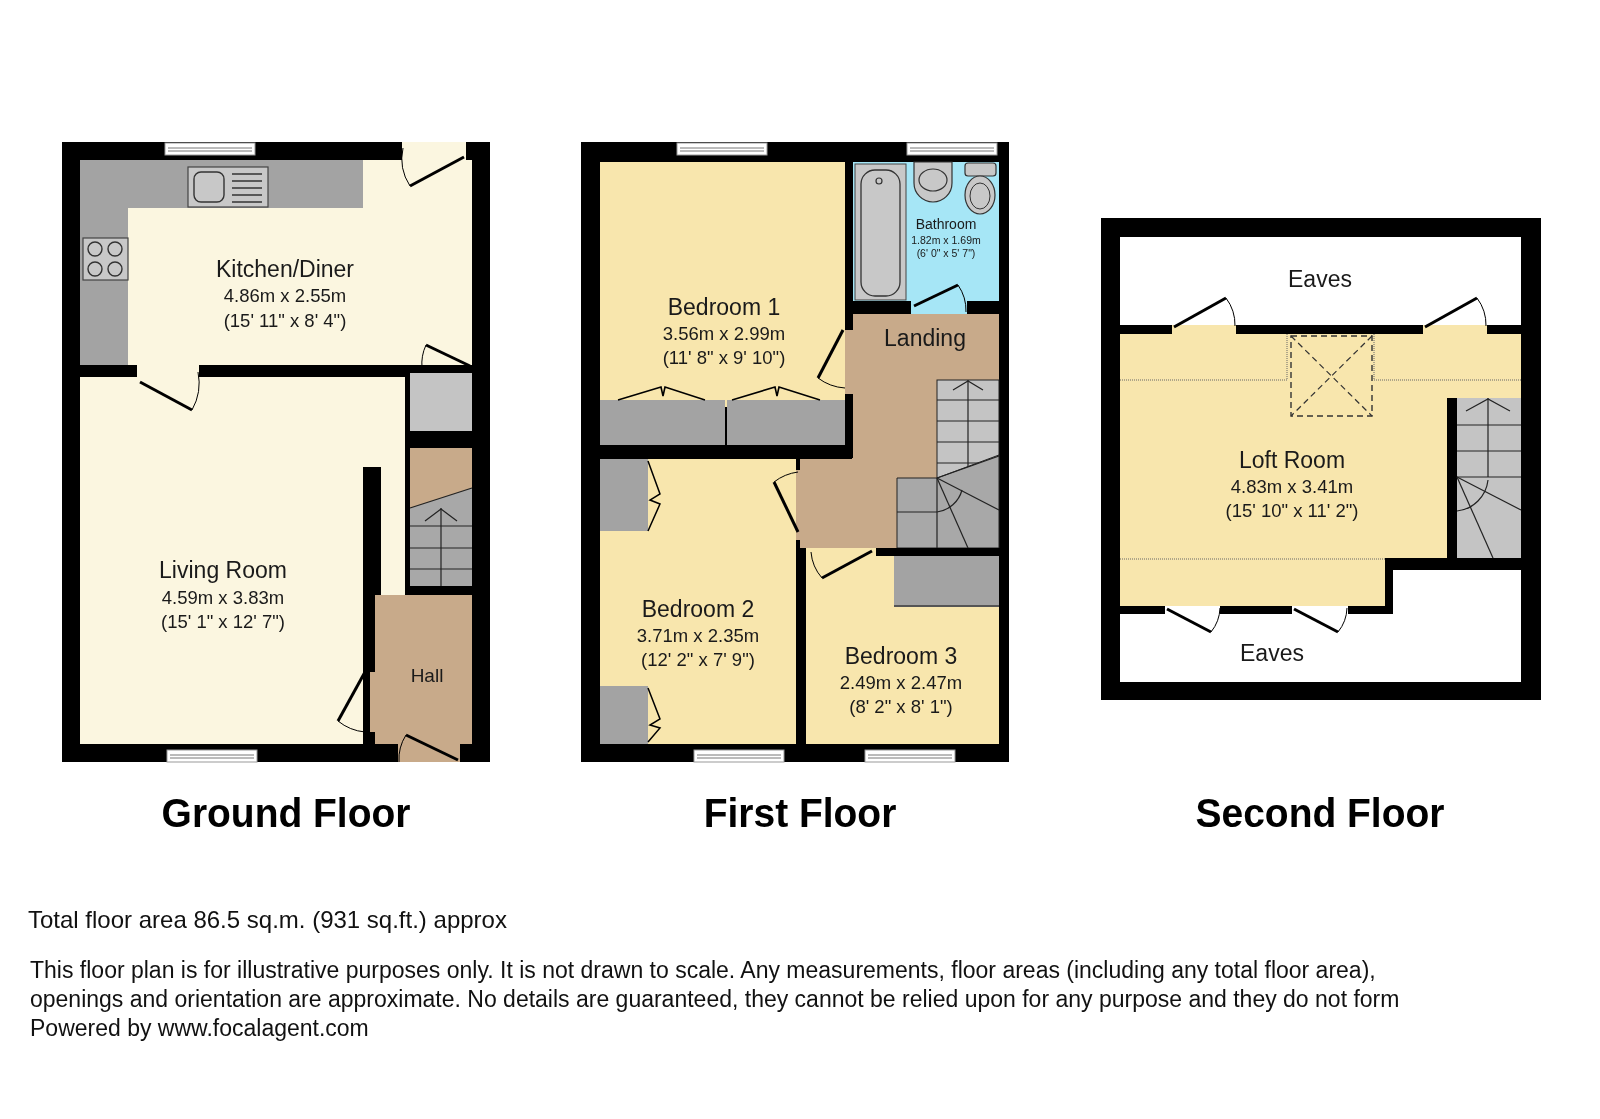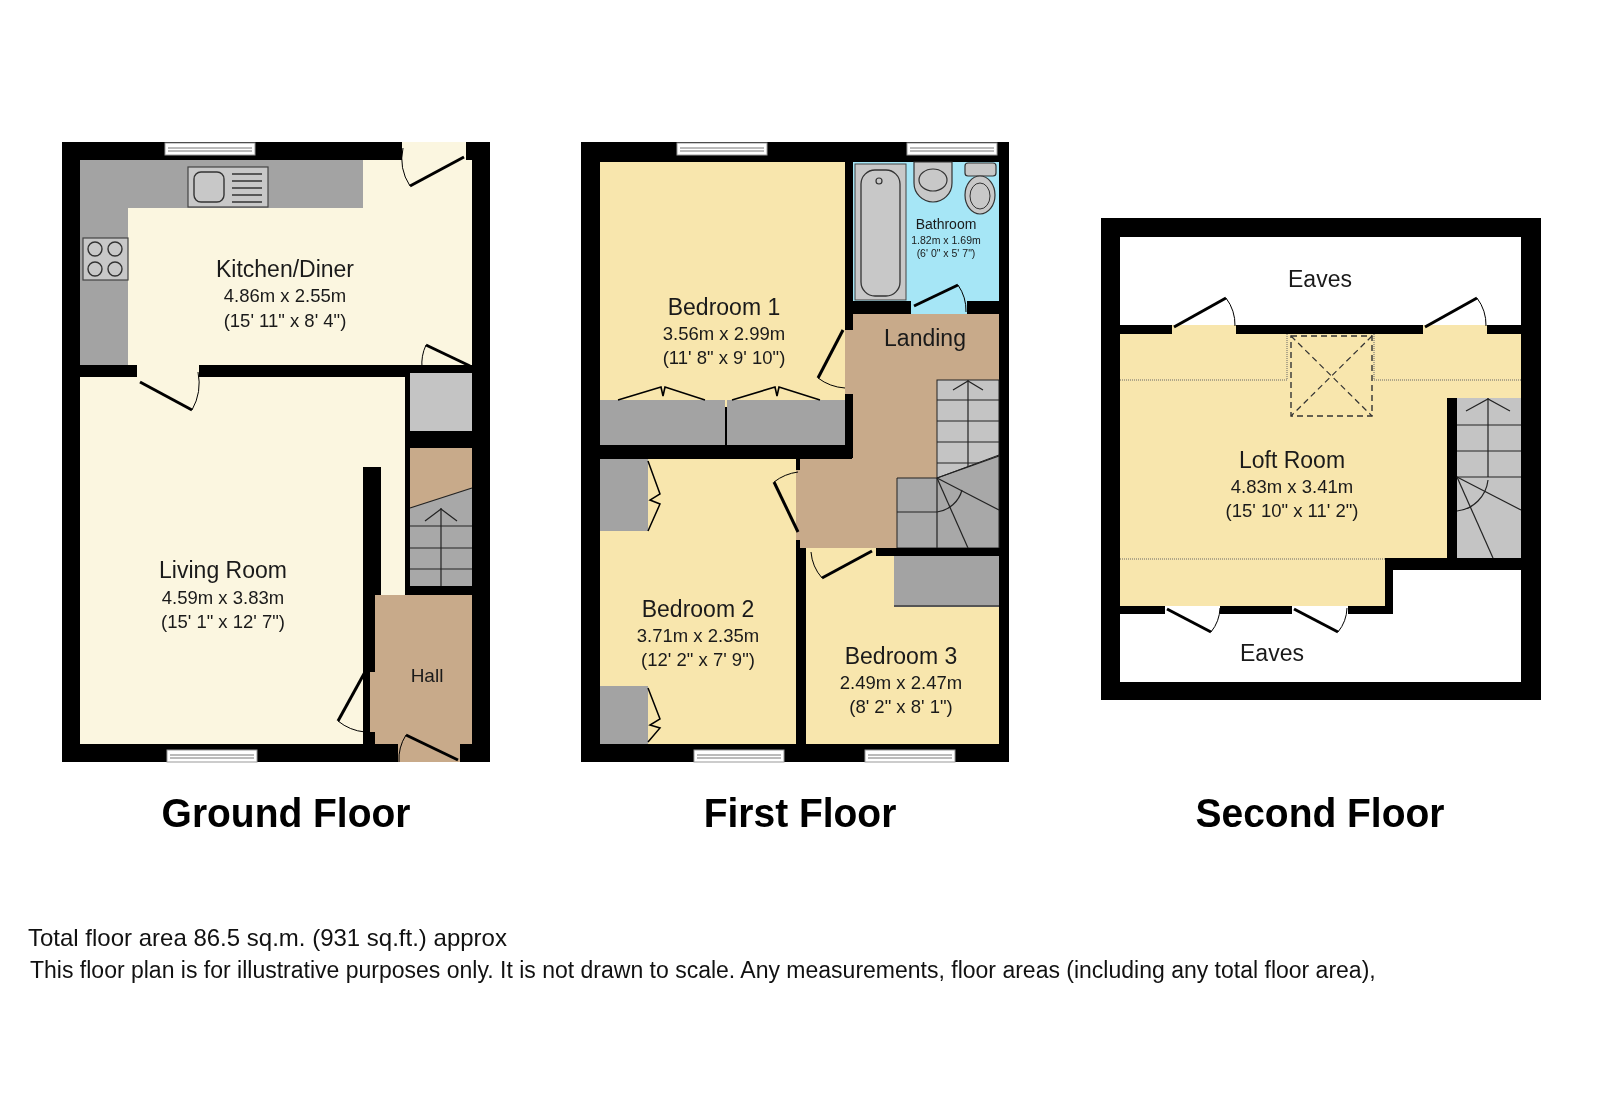--- a/index.html
+++ b/index.html
@@ -1,20 +1,20 @@
 <!DOCTYPE html>
 <html><head>
 <meta charset="utf-8">
 <style>
   html, body { margin:0; padding:0; background:#ffffff; }
   body { width:1600px; height:1119px; position:relative; overflow:hidden; font-family:"Liberation Sans", sans-serif; color:#111; }
   svg.plan { position:absolute; left:0; top:0; width:1600px; height:1119px; }
   .room-label { font-family:"Liberation Sans", sans-serif; fill:#1a1a1a; text-anchor:middle; }
   .floor-title { position:absolute; top:790px; font-family:"Liberation Sans", sans-serif; font-weight:bold; font-size:41px; color:#000; text-align:center; letter-spacing:0px; transform:scaleX(0.95); }
-  .total-area { position:absolute; left:28px; top:906px; font-size:24px; color:#111;margin-top:18px; }
+  .total-area { position:absolute; left:28px; top:906px; font-size:24px; color:#111; }
   .disclaimer { position:absolute; left:30px; top:956px; width:1560px; font-size:23px; line-height:29px; color:#111; }
   .disclaimer div { white-space:nowrap; }
 </style>
 </head>
 <body>
 
 <svg class="plan" viewBox="0 0 1600 1119" xmlns="http://www.w3.org/2000/svg">
   <defs>
     <g id="win-h">
       <rect x="0" y="0" width="90" height="12" fill="#fff" stroke="#999" stroke-width="1"></rect>
@@ -257,13 +257,15 @@
 </svg>
 
 <div class="floor-title" style="left:106px;width:360px;">Ground Floor</div>
 <div class="floor-title" style="left:620px;width:360px;">First Floor</div>
 <div class="floor-title" style="left:1140px;width:360px;">Second Floor</div>
 
 <div class="total-area">Total floor area 86.5 sq.m. (931 sq.ft.) approx</div>
 
 <div class="disclaimer">
   <div>This floor plan is for illustrative purposes only. It is not drawn to scale. Any measurements, floor areas (including any total floor area),</div>
+  <div>openings and orientation are approximate. No details are guaranteed, they cannot be relied upon for any purpose and they do not form</div>
+  <div>Powered by www.focalagent.com</div>
 </div>
 
 </body></html>

